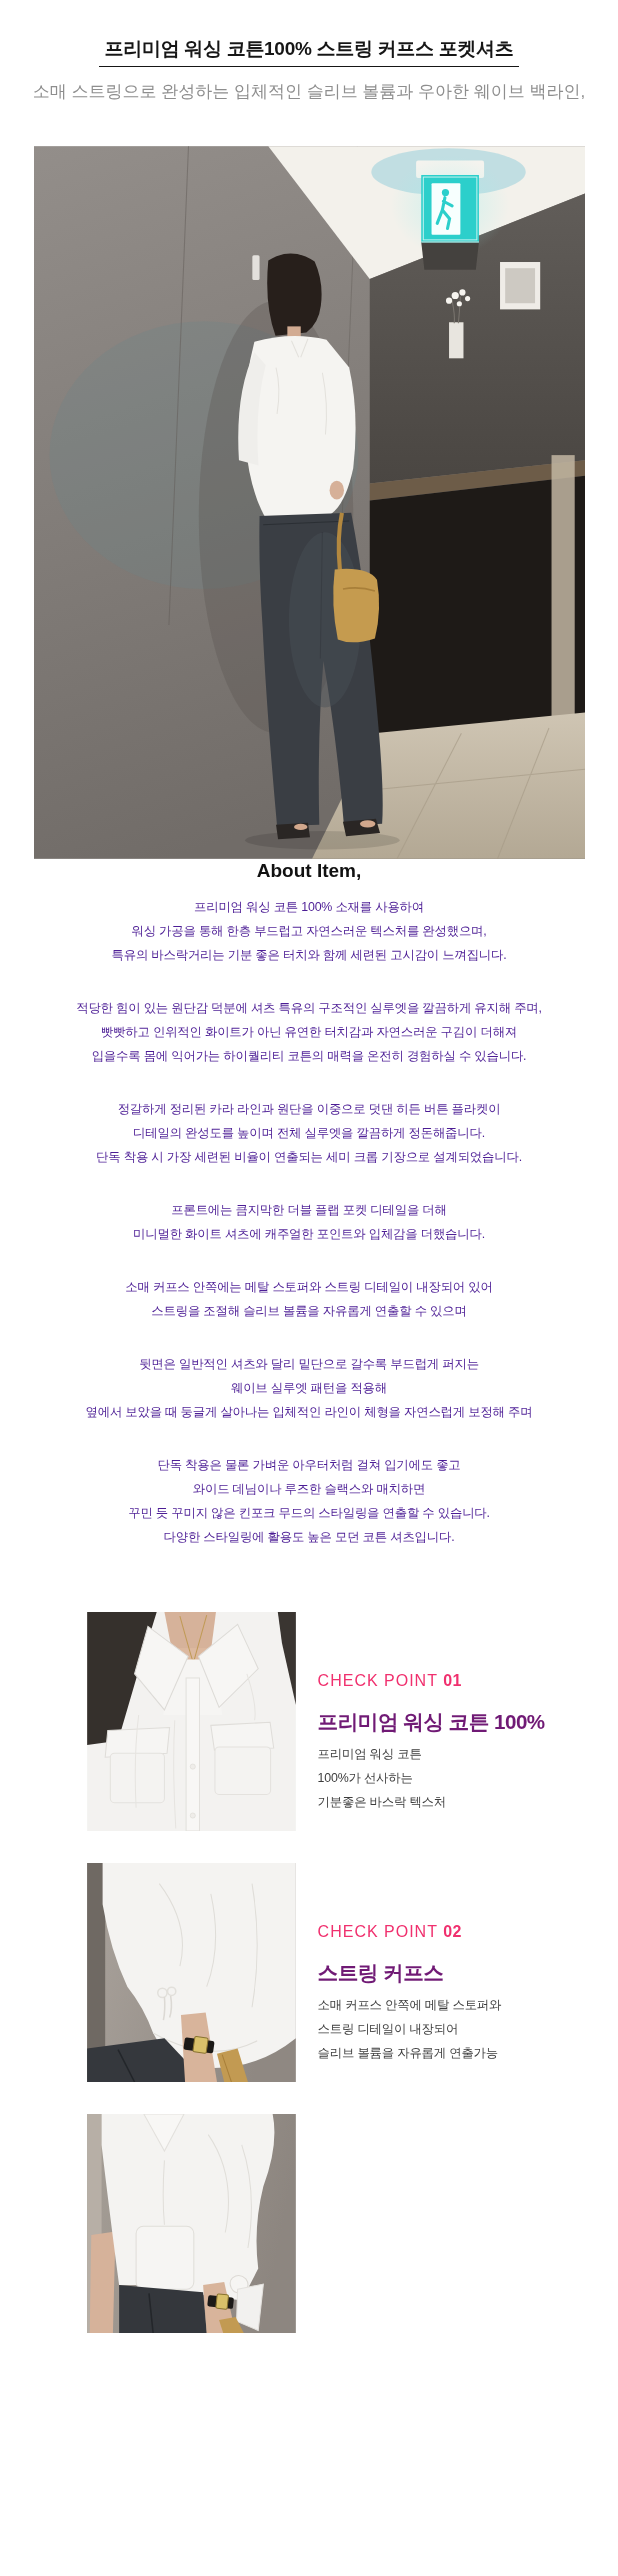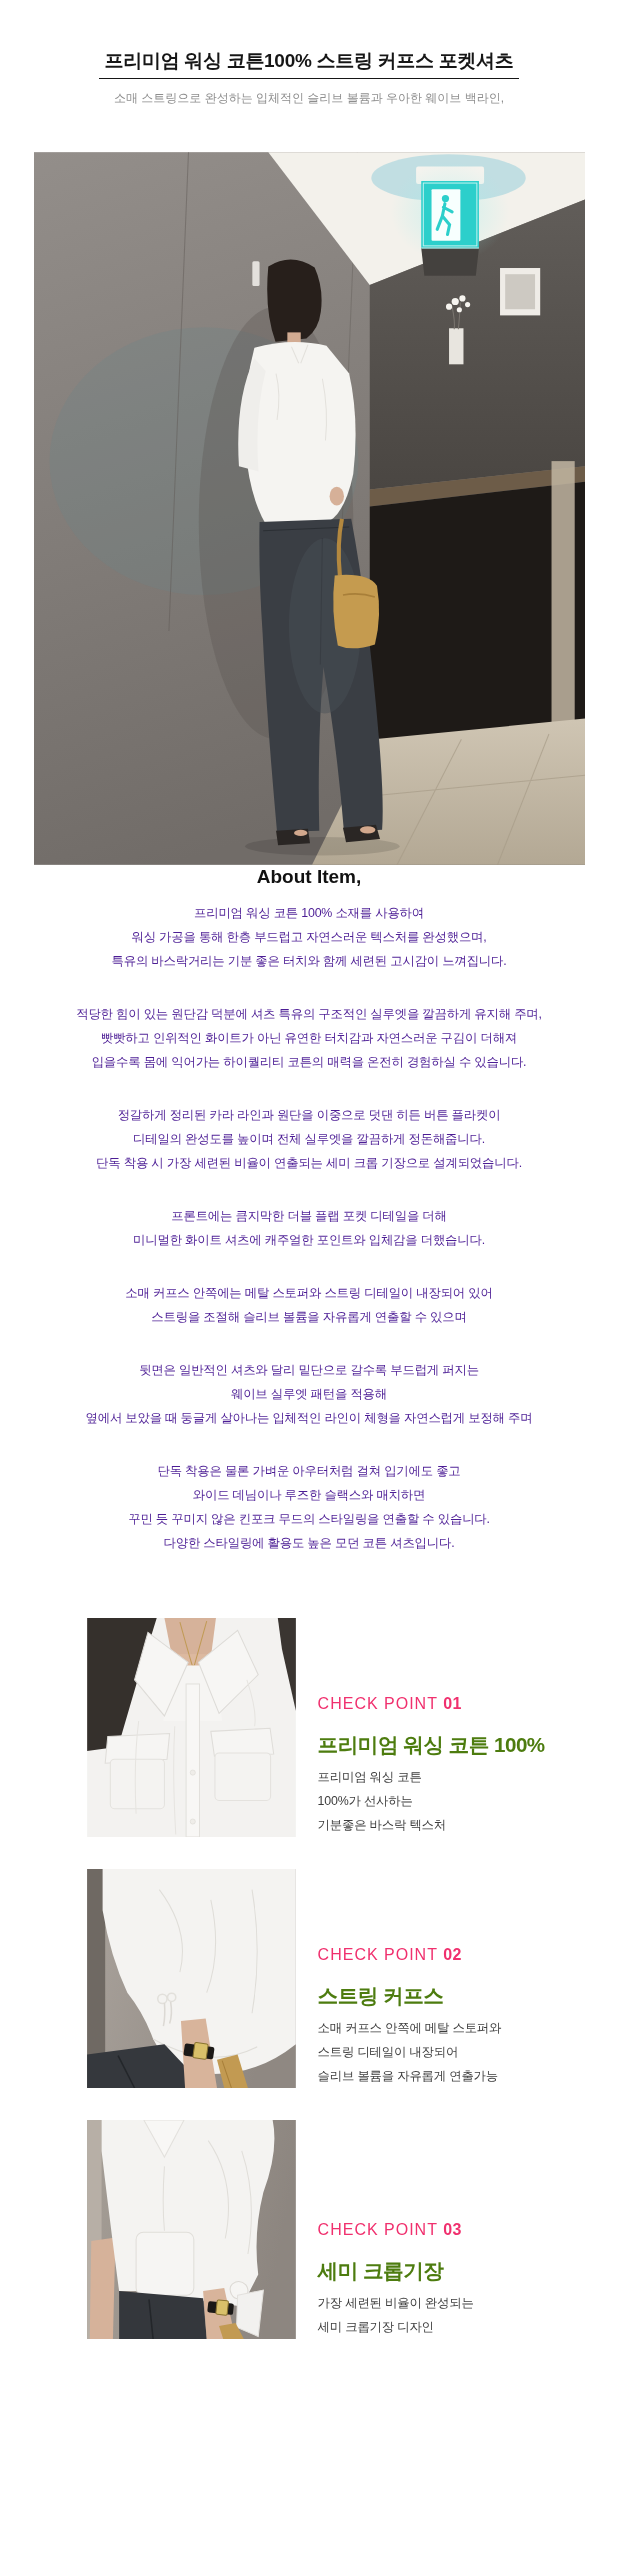--- a/index.html
+++ b/index.html
@@ -1,44 +1,44 @@
 <!DOCTYPE html>
 <html style="font-size:8.2px"><head>
 <meta charset="utf-8">
 <style>
   * { margin:0; padding:0; box-sizing:border-box; }
   html,body { background:#ffffff; }
   body { font-family:"Liberation Sans","DejaVu Sans",sans-serif; }
   .page { width:618px; min-height:2618px; margin:0 auto; background:#ffffff; overflow:hidden; }
 
   
-  .header { padding-top:48px; text-align:center; }
+  .header { padding-top:36px; text-align:center; }
   .main-title { display:inline-block; font-size:19px; font-weight:700; color:#161616;
                 letter-spacing:-0.3px; padding:0 5.2px 4.1px 5.2px; border-bottom:1.5px solid #161616; }
-  .subtitle { margin-top:7px; font-size:12px; line-height:24px; color:#8e8e8e; text-align:center; }
+  .subtitle { margin-top:13px; font-size:17px; line-height:24px; color:#8e8e8e; text-align:center; }
 
   
   .hero { width:551px; height:713px; margin:42px auto 0 auto; }
   .hero svg { display:block; }
 
   
   .about-heading { text-align:center; font-size:19px; font-weight:700;
                    color:#111111; line-height:23px; }
   .paragraphs { margin-top:13.4px; text-align:center; }
   .para { font-size:12.4px; line-height:24px; color:#4c1d95; margin-bottom:29px; letter-spacing:-0.2px; }
 
   
   .checkpoints { margin-top:63px; }
-  .cp-row { display:flex; align-items:flex-end; margin-left:87px; margin-bottom:32px; }
+  .cp-row { display:flex; align-items:center; margin-left:87px; margin-bottom:32px; }
   .cp-photo { width:209px; height:219px; flex:0 0 209px; }
   .cp-photo svg { display:block; }
   .cp-text { margin-left:21.6px; padding-top:41px; }
   .cp-label { font-size:16px; line-height:19px; font-weight:300; color:#f0306e; letter-spacing:1px; }
   .cp-label .cp-num { font-weight:800; margin-left:5.2px; letter-spacing:0.5px; }
-  .cp-title { margin-top:19px; font-size:20.6px; line-height:25px; font-weight:700; color:#4d7c0f; letter-spacing:-0.5px; }
+  .cp-title { margin-top:19px; font-size:20.6px; line-height:25px; font-weight:700; color:#701a75; letter-spacing:-0.5px; }
   .cp-desc { margin-top:8px; font-size:12.4px; line-height:24px; color:#3d3d3d; letter-spacing:-0.2px; }
   .bottom-space { height:68px; }
 </style>
 </head>
 <body>
 
 <div class="page">
 
   <div class="header">
     <h1 class="main-title">프리미엄 워싱 코튼100% 스트링 커프스 포켓셔츠</h1>
@@ -264,27 +264,19 @@
           <path d="M282,318 q14,-10 26,2 q10,14 -4,24 q-16,8 -24,-6 q-6,-12 2,-20 Z" fill="#f6f5f3" stroke="#dcd9d4" stroke-width="2"></path>
           <polygon points="292,340 342,330 332,420 290,402" fill="#f2f1ef" stroke="#e3e1dd" stroke-width="2"></polygon>
           <polygon points="62,332 225,346 232,425 62,425" fill="#34373c"></polygon>
           <path d="M120,348 L128,425" stroke="#23262a" stroke-width="3"></path>
           <polygon points="225,332 266,326 288,425 232,425" fill="#d8b49b"></polygon>
           <rect x="234" y="354" width="50" height="22" rx="4" fill="#1b1917" transform="rotate(6 259 365)"></rect>
           <rect x="251" y="350" width="22" height="28" rx="3" fill="#d9c06a" stroke="#8a7430" stroke-width="2" transform="rotate(6 262 364)"></rect>
           <polygon points="256,400 288,394 304,425 264,425" fill="#c29a52"></polygon>
         </svg>
       </div>
-      <div class="cp-text">
-        <div class="cp-label"><span>CHECK POINT</span><span class="cp-num">03</span></div>
-        <div class="cp-title">세미 크롭기장</div>
-        <div class="cp-desc">
-          <div>가장 세련된 비율이 완성되는</div>
-          <div>세미 크롭기장 디자인</div>
-        </div>
-      </div>
     </div>
 
   </div>
 
   <div class="bottom-space"></div>
 </div>
 
 
 </body></html>

